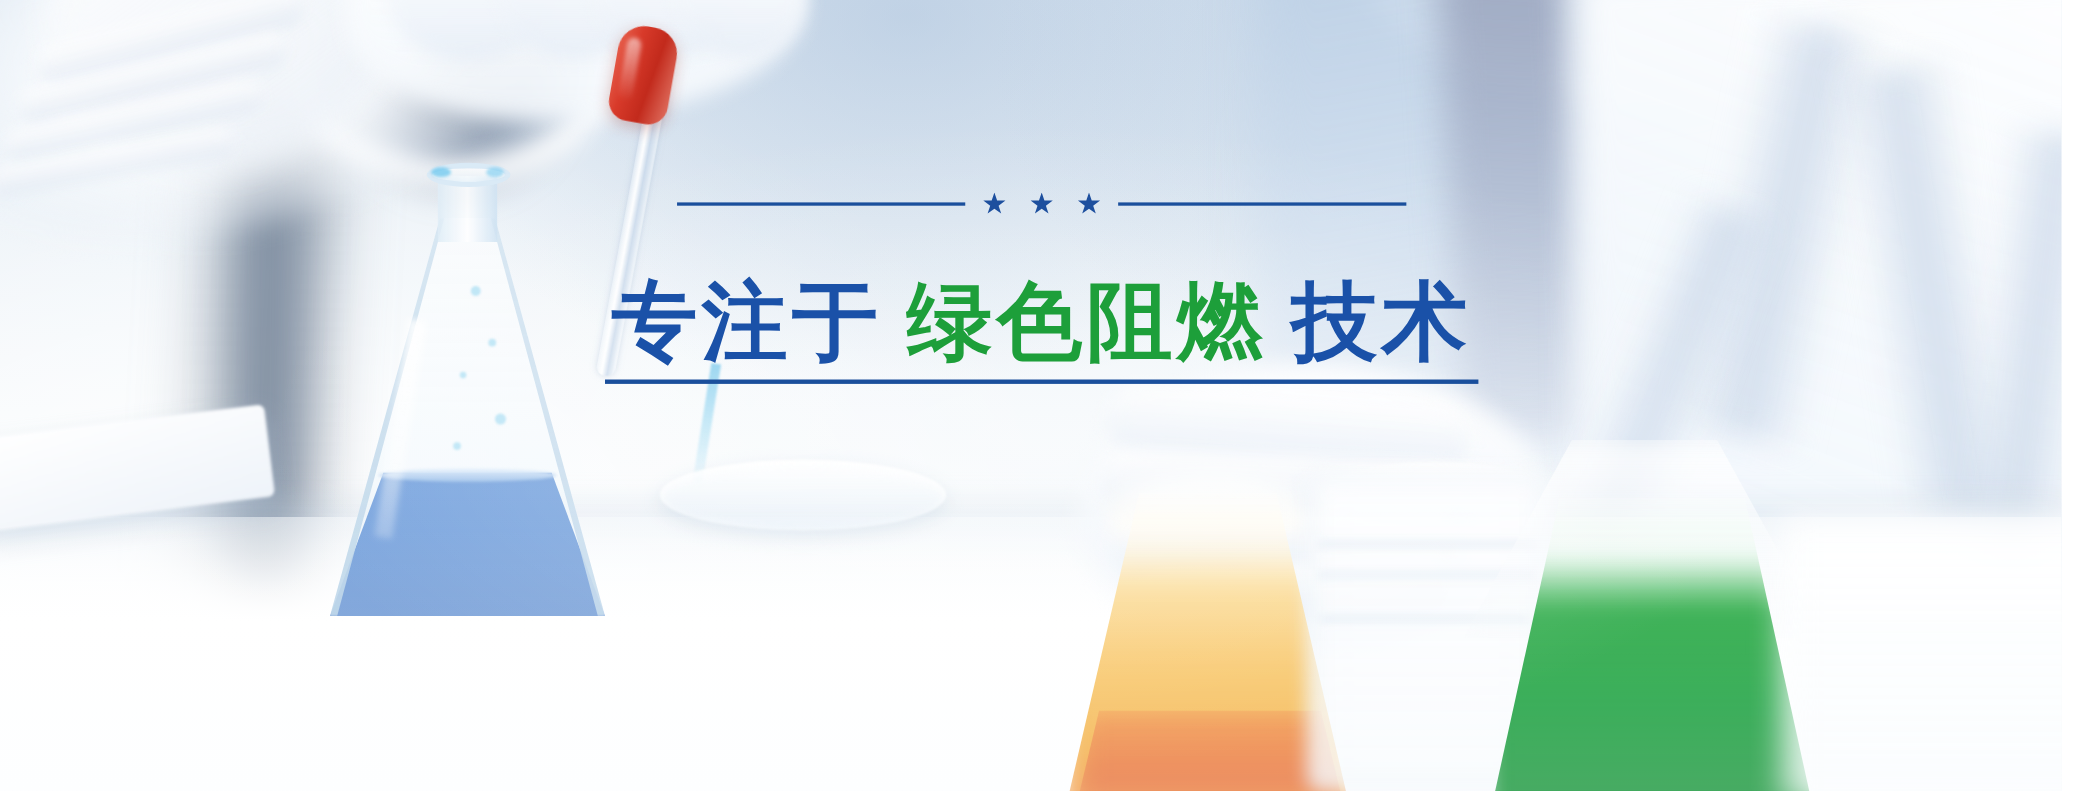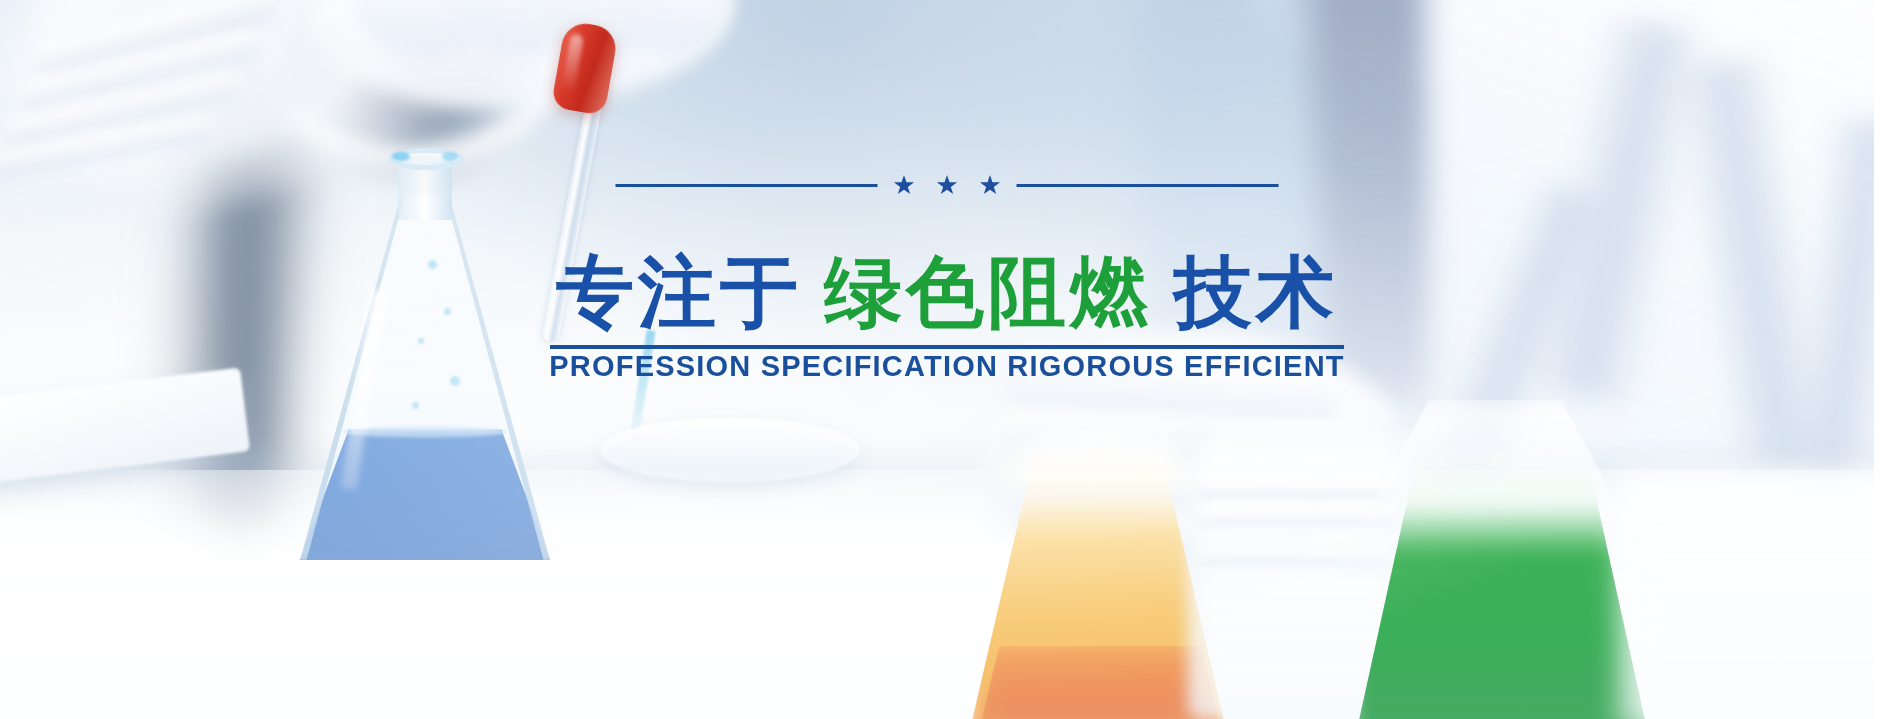--- a/index.html
+++ b/index.html
@@ -477,17 +477,16 @@
       <span class="stars">
         <span class="star"></span>
         <span class="star"></span>
         <span class="star"></span>
       </span>
       <span class="rule-line"></span>
     </div>
 
     <h1 class="headline"><span class="hl-blue">专注于</span><span class="hl-sp"></span><span class="hl-green">绿色阻燃</span><span class="hl-sp"></span><span class="hl-blue">技术</span></h1>
 
-    <div class="subtitle">PROFESSION SPECIFICATION RIGOROUS EFFICIENT</div>
 
 
   </div>
 </div>
 
 </body></html>

